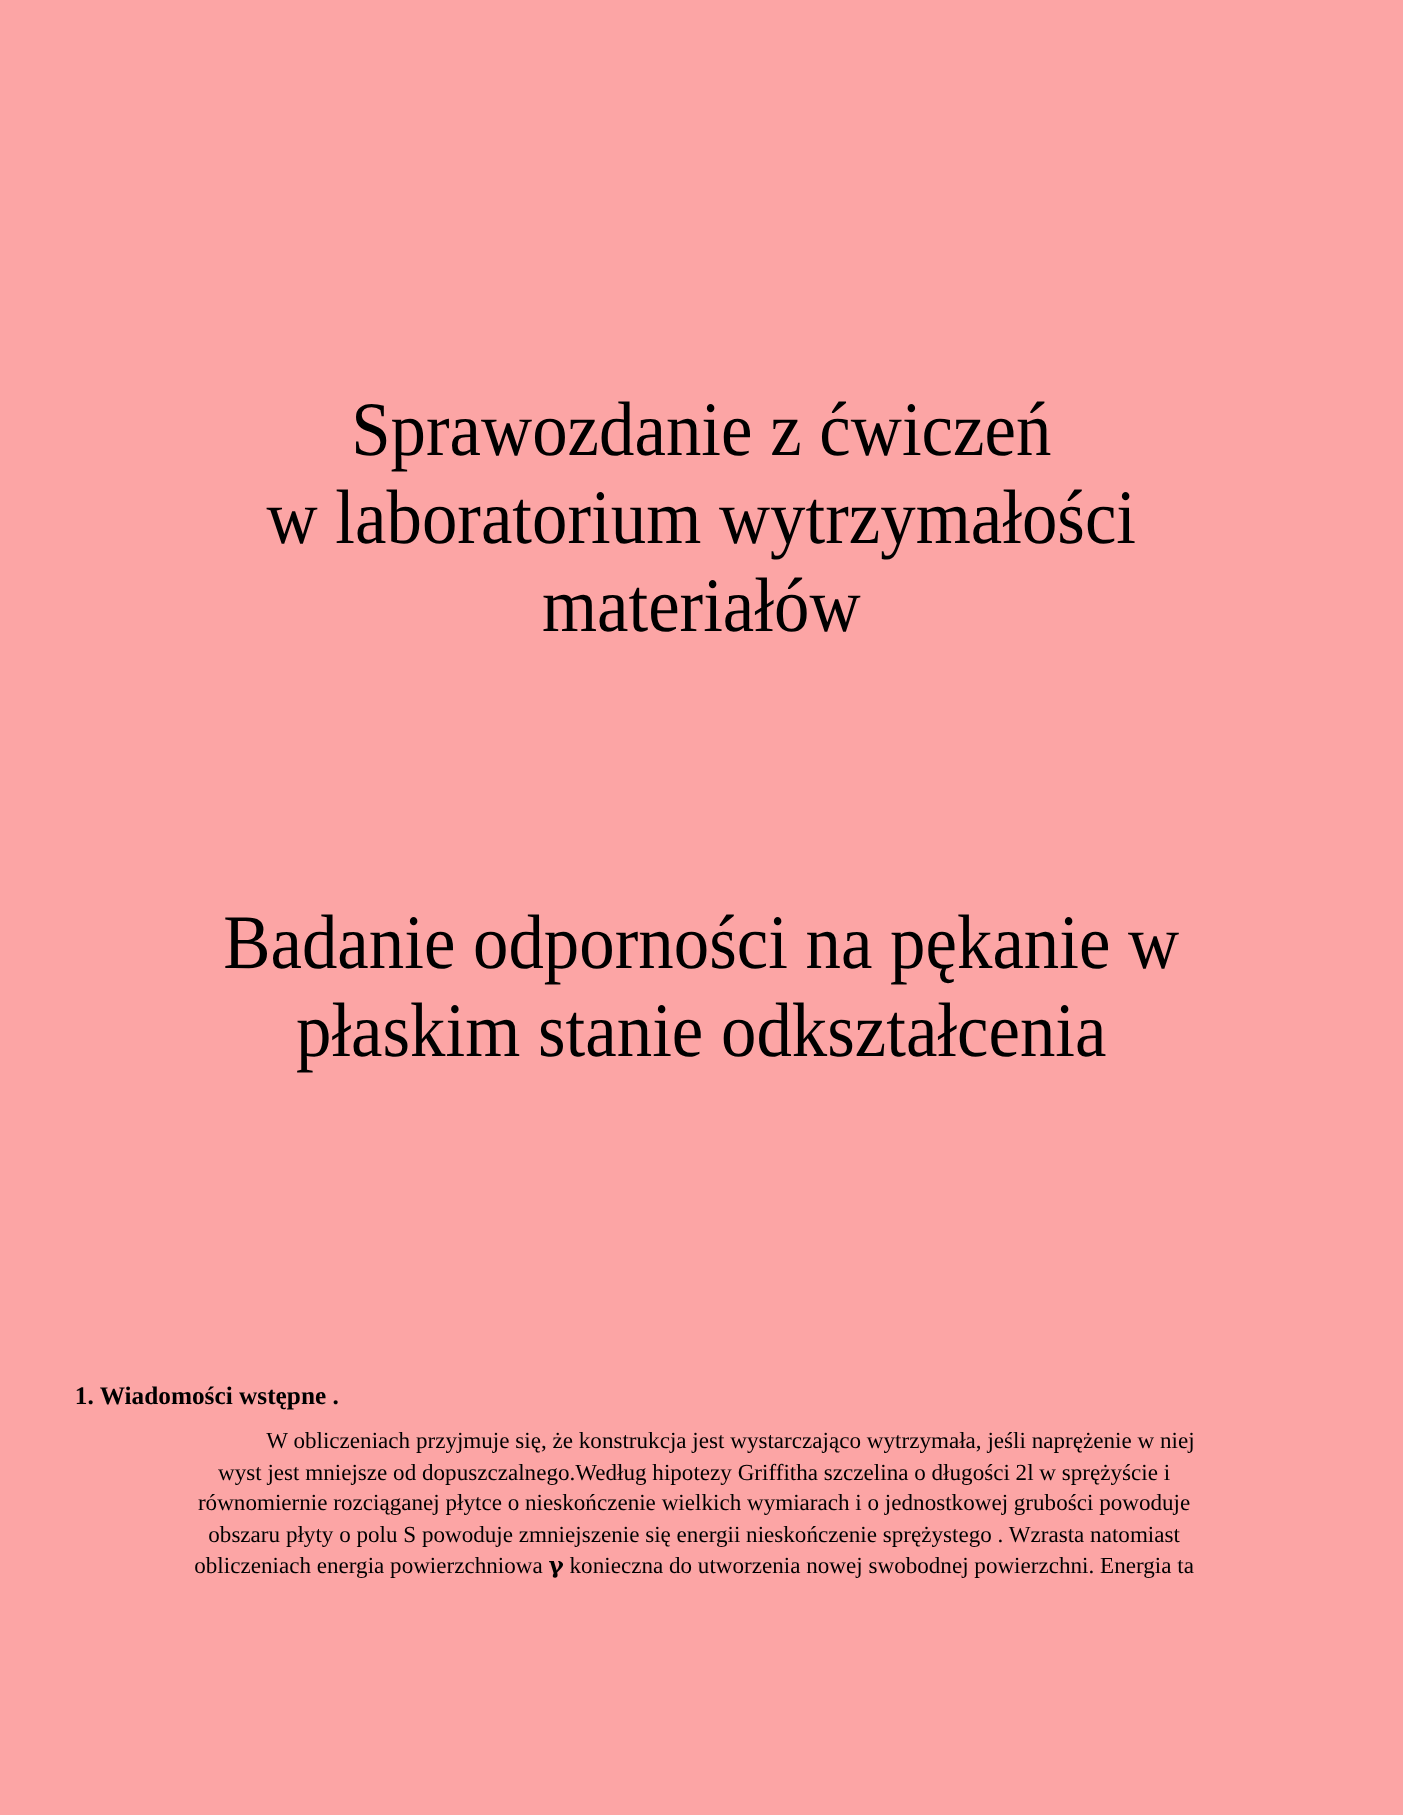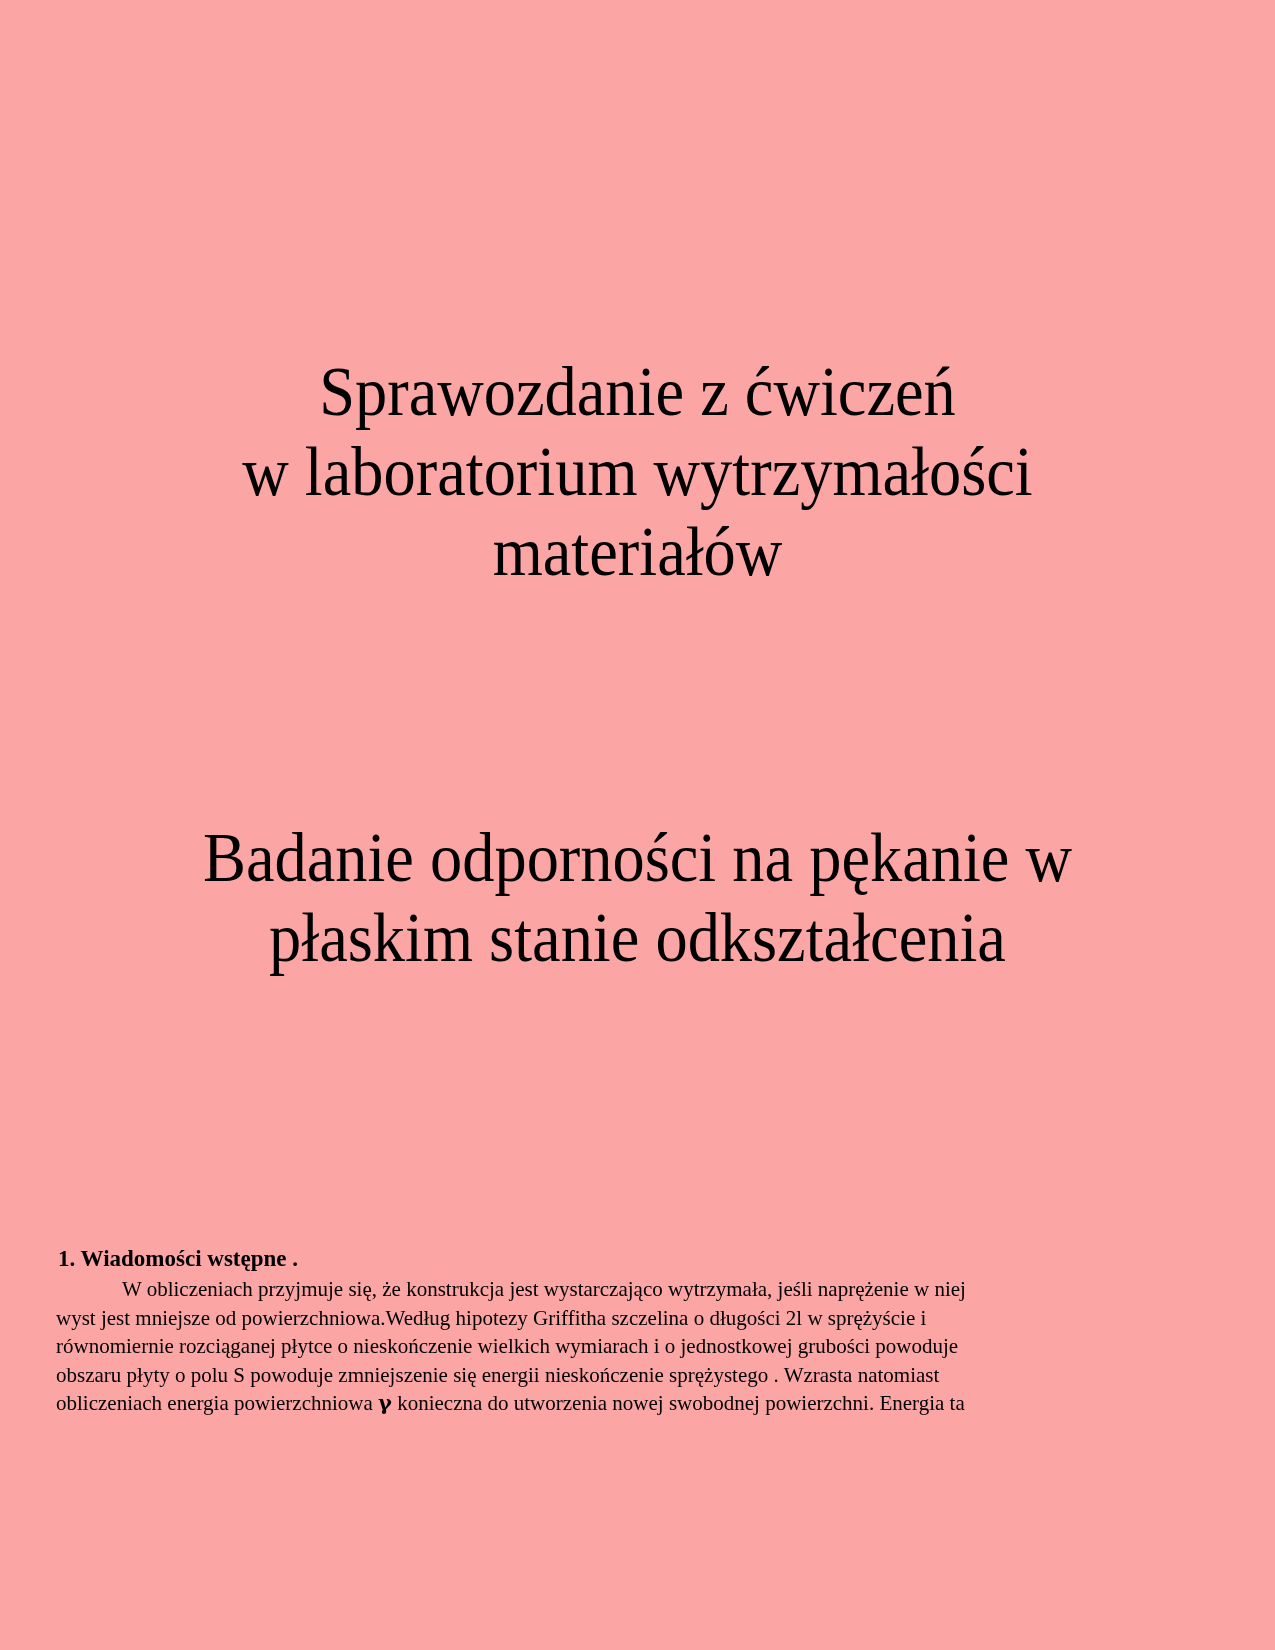--- a/index.html
+++ b/index.html
@@ -44,32 +44,33 @@
       position: absolute;
       left: 56px;
       top: 1243px;
       width: 1150px;
     }
     .section-heading {
       font-family: "Liberation Serif", "DejaVu Serif", serif;
       font-weight: bold;
       font-size: 23px;
       line-height: 28px;
-      margin: 2px;
+      margin: 12px;
       white-space: nowrap;
     }
     .paragraph {
       font-family: "Liberation Serif", "DejaVu Serif", serif;
       font-size: 21px;
       line-height: 28.5px;
       margin: 0;
     }
     .paragraph .pline {
       display: block;
       white-space: nowrap;
+      text-align: center;
     }
     .paragraph .pline.indent {
       padding-left: 66px;
     }
     .gamma {
       font-family: "DejaVu Serif", serif;
       font-weight: bold;
     }
   </style>
 </head>
@@ -85,20 +86,20 @@
 
   <div class="title-block title-sub">
     <span class="line">Badanie odporności na pękanie w</span>
     <span class="line">płaskim stanie odkształcenia</span>
   </div>
 
   <div class="section">
     <h2 class="section-heading">1. Wiadomości wstępne .</h2>
     <p class="paragraph">
       <span class="pline indent">W obliczeniach przyjmuje się, że konstrukcja jest wystarczająco wytrzymała, jeśli naprężenie w niej</span>
-      <span class="pline">wyst jest mniejsze od powierzchniowa.Według hipotezy Griffitha szczelina o długości 2l  w sprężyście i</span>
+      <span class="pline">wyst jest mniejsze od dopuszczalnego.Według hipotezy Griffitha szczelina o długości 2l  w sprężyście i</span>
       <span class="pline">równomiernie rozciąganej płytce o nieskończenie wielkich wymiarach i o jednostkowej  grubości powoduje</span>
       <span class="pline">obszaru płyty o polu S powoduje zmniejszenie się energii nieskończenie sprężystego . Wzrasta natomiast</span>
       <span class="pline"><span>obliczeniach energia powierzchniowa </span><span class="gamma">γ</span><span> konieczna do utworzenia nowej swobodnej powierzchni. Energia ta</span></span>
     </p>
   </div>
 
 </div>
 
 </body></html>

